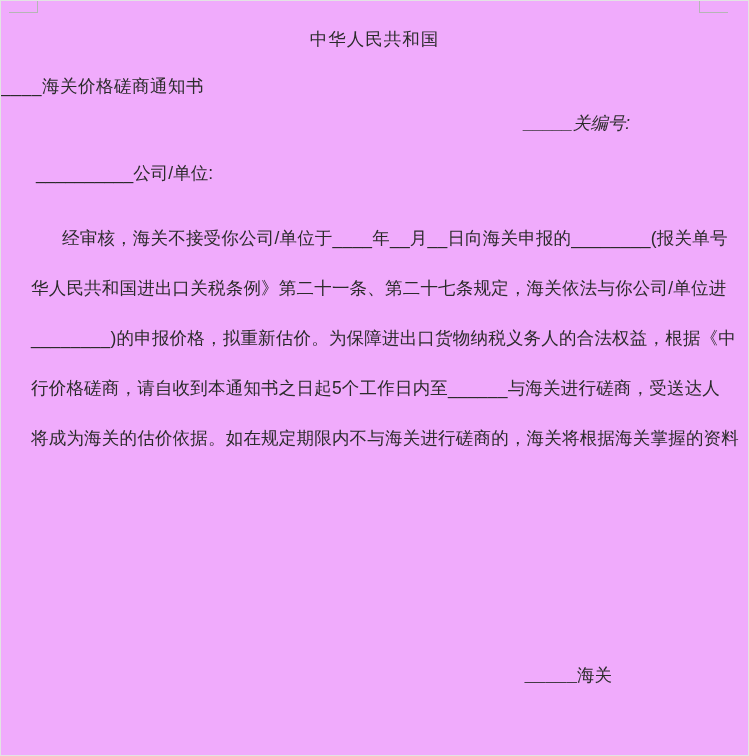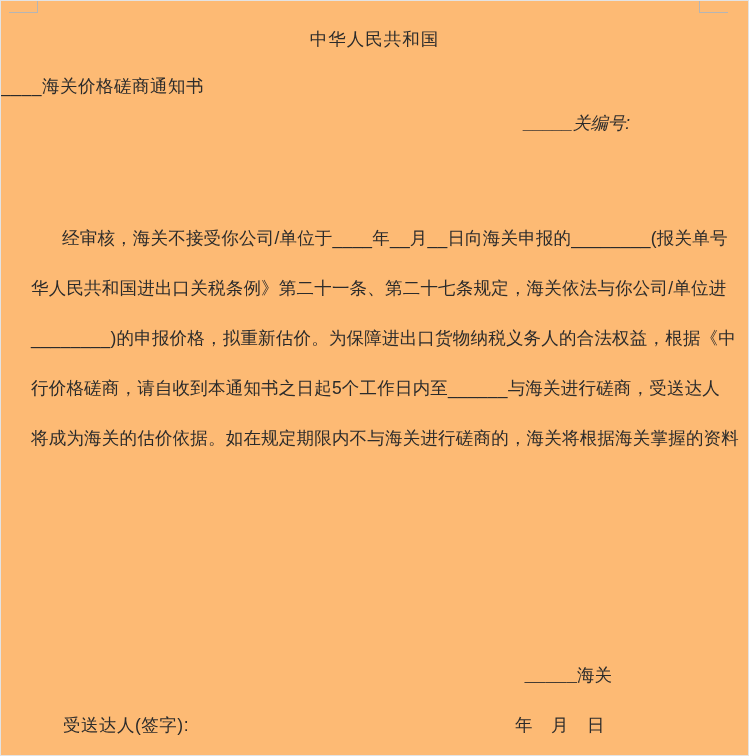--- a/index.html
+++ b/index.html
@@ -4,21 +4,21 @@
 <style>
   html, body {
     margin: 0;
     padding: 0;
     background: #ffffff;
   }
   .page {
     position: relative;
     width: 749px;
     height: 756px;
-    background: #fdba74;
+    background: #f0abfc;
     border: 1px solid #e3e3e3;
     box-sizing: border-box;
     font-family: "Liberation Sans", "DejaVu Sans", sans-serif;
     color: #2b2b2b;
     font-size: 17.5px;
     overflow: hidden;
   }
   
   .crop-mark {
     position: absolute;
@@ -109,29 +109,26 @@
 
   <div class="crop-mark crop-tl"></div>
   <div class="crop-mark crop-tr"></div>
 
   <div class="doc-title">中华人民共和国</div>
 
   <div class="doc-subtitle">____海关价格磋商通知书</div>
 
   <div class="ref-line">_____关编号:</div>
 
+  <div class="addressee-line">__________公司/单位:</div>
 
   <div class="body-paragraph">
     <div class="body-line indent">经审核，海关不接受你公司/单位于____年__月__日向海关申报的________(报关单号</div>
     <div class="body-line">华人民共和国进出口关税条例》第二十一条、第二十七条规定，海关依法与你公司/单位进</div>
     <div class="body-line">________)的申报价格，拟重新估价。为保障进出口货物纳税义务人的合法权益，根据《中</div>
     <div class="body-line">行价格磋商，请自收到本通知书之日起5个工作日内至______与海关进行磋商，受送达人</div>
     <div class="body-line">将成为海关的估价依据。如在规定期限内不与海关进行磋商的，海关将根据海关掌握的资料</div>
   </div>
 
   <div class="issuer-line">_____海关</div>
 
-  <div class="bottom-row">
-    <span class="sign-label">受送达人(签字):</span>
-    <span class="date-label">年　月　日</span>
-  </div>
 
 </div>
 
 </body></html>

